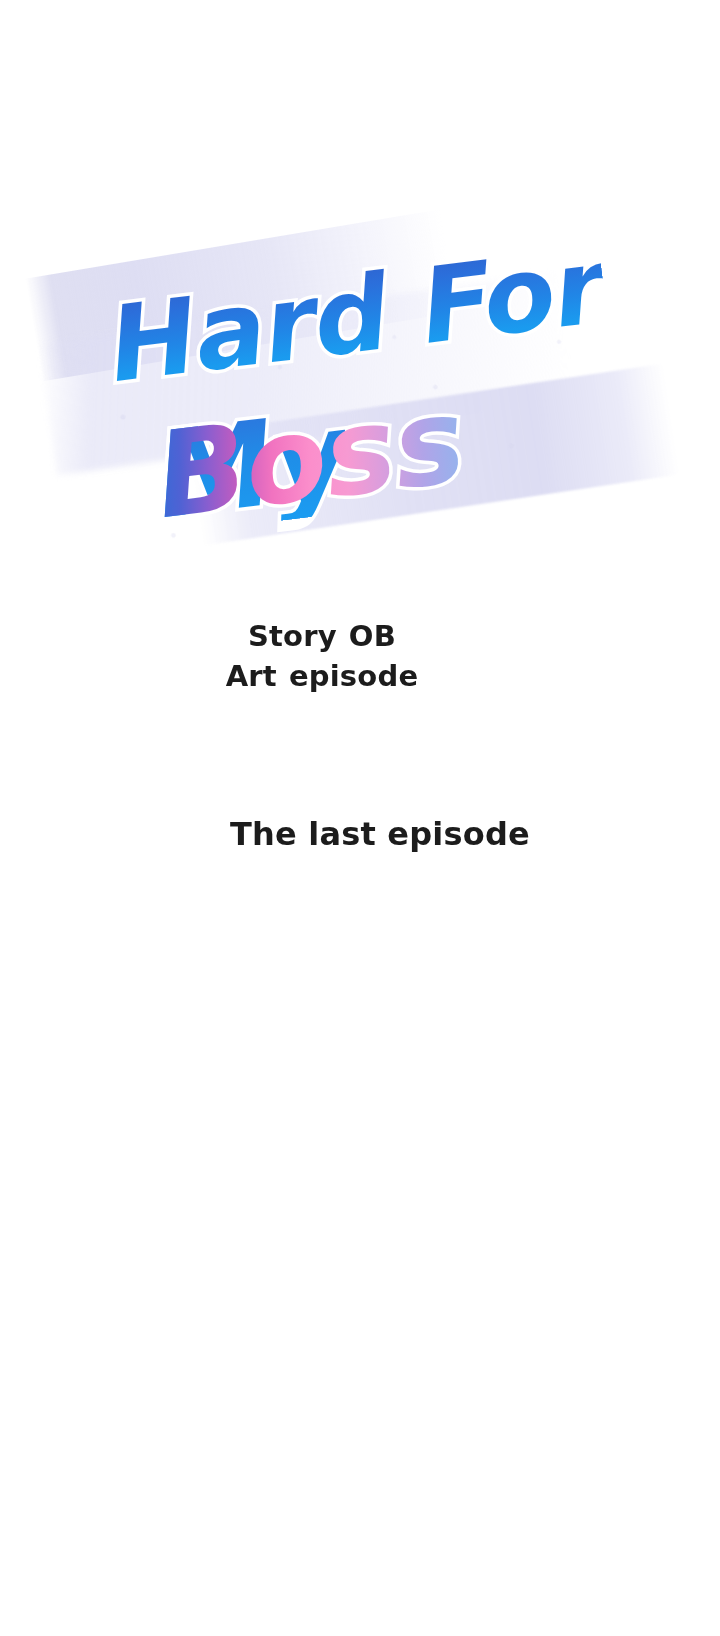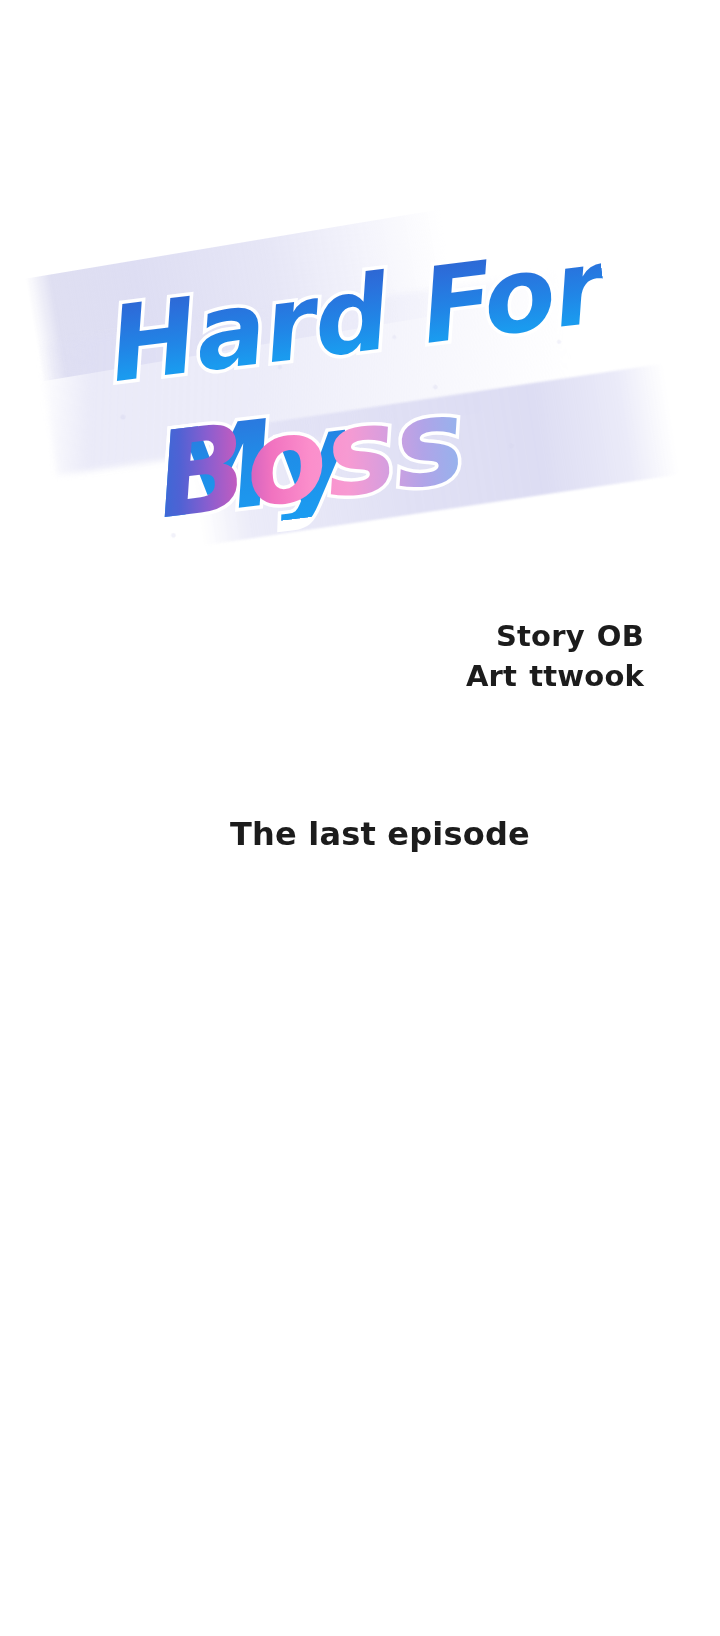--- a/index.html
+++ b/index.html
@@ -189,21 +189,21 @@
   }
 
   
   #credits {
     position: absolute;
     left: 0;
     top: 616px;
     width: 720px;
     padding-right: 76px;
     box-sizing: border-box;
-    text-align: right;
+    text-align: center;
   }
   .credit-row {
     font-family: "DejaVu Sans", sans-serif;
     font-size: 29px;
     font-weight: bold;
     color: #1c1c1c;
     line-height: 40px;
     letter-spacing: 0.2px;
   }
   .credit-role { margin-right: 12px; }
@@ -253,19 +253,19 @@
         <span class="wordmark l2" id="title-boss">Boss</span>
     </div>
 
   </div>
 
   <div id="credits">
     <div class="credit-row">
       <span class="credit-role">Story</span><span>OB</span>
     </div>
     <div class="credit-row">
-      <span class="credit-role">Art</span><span>ttwook</span>
+      <span class="credit-role">Art</span><span>episode</span>
     </div>
   </div>
 
   <div id="episode-label">The last episode</div>
 
 </div>
 
 </body></html>

